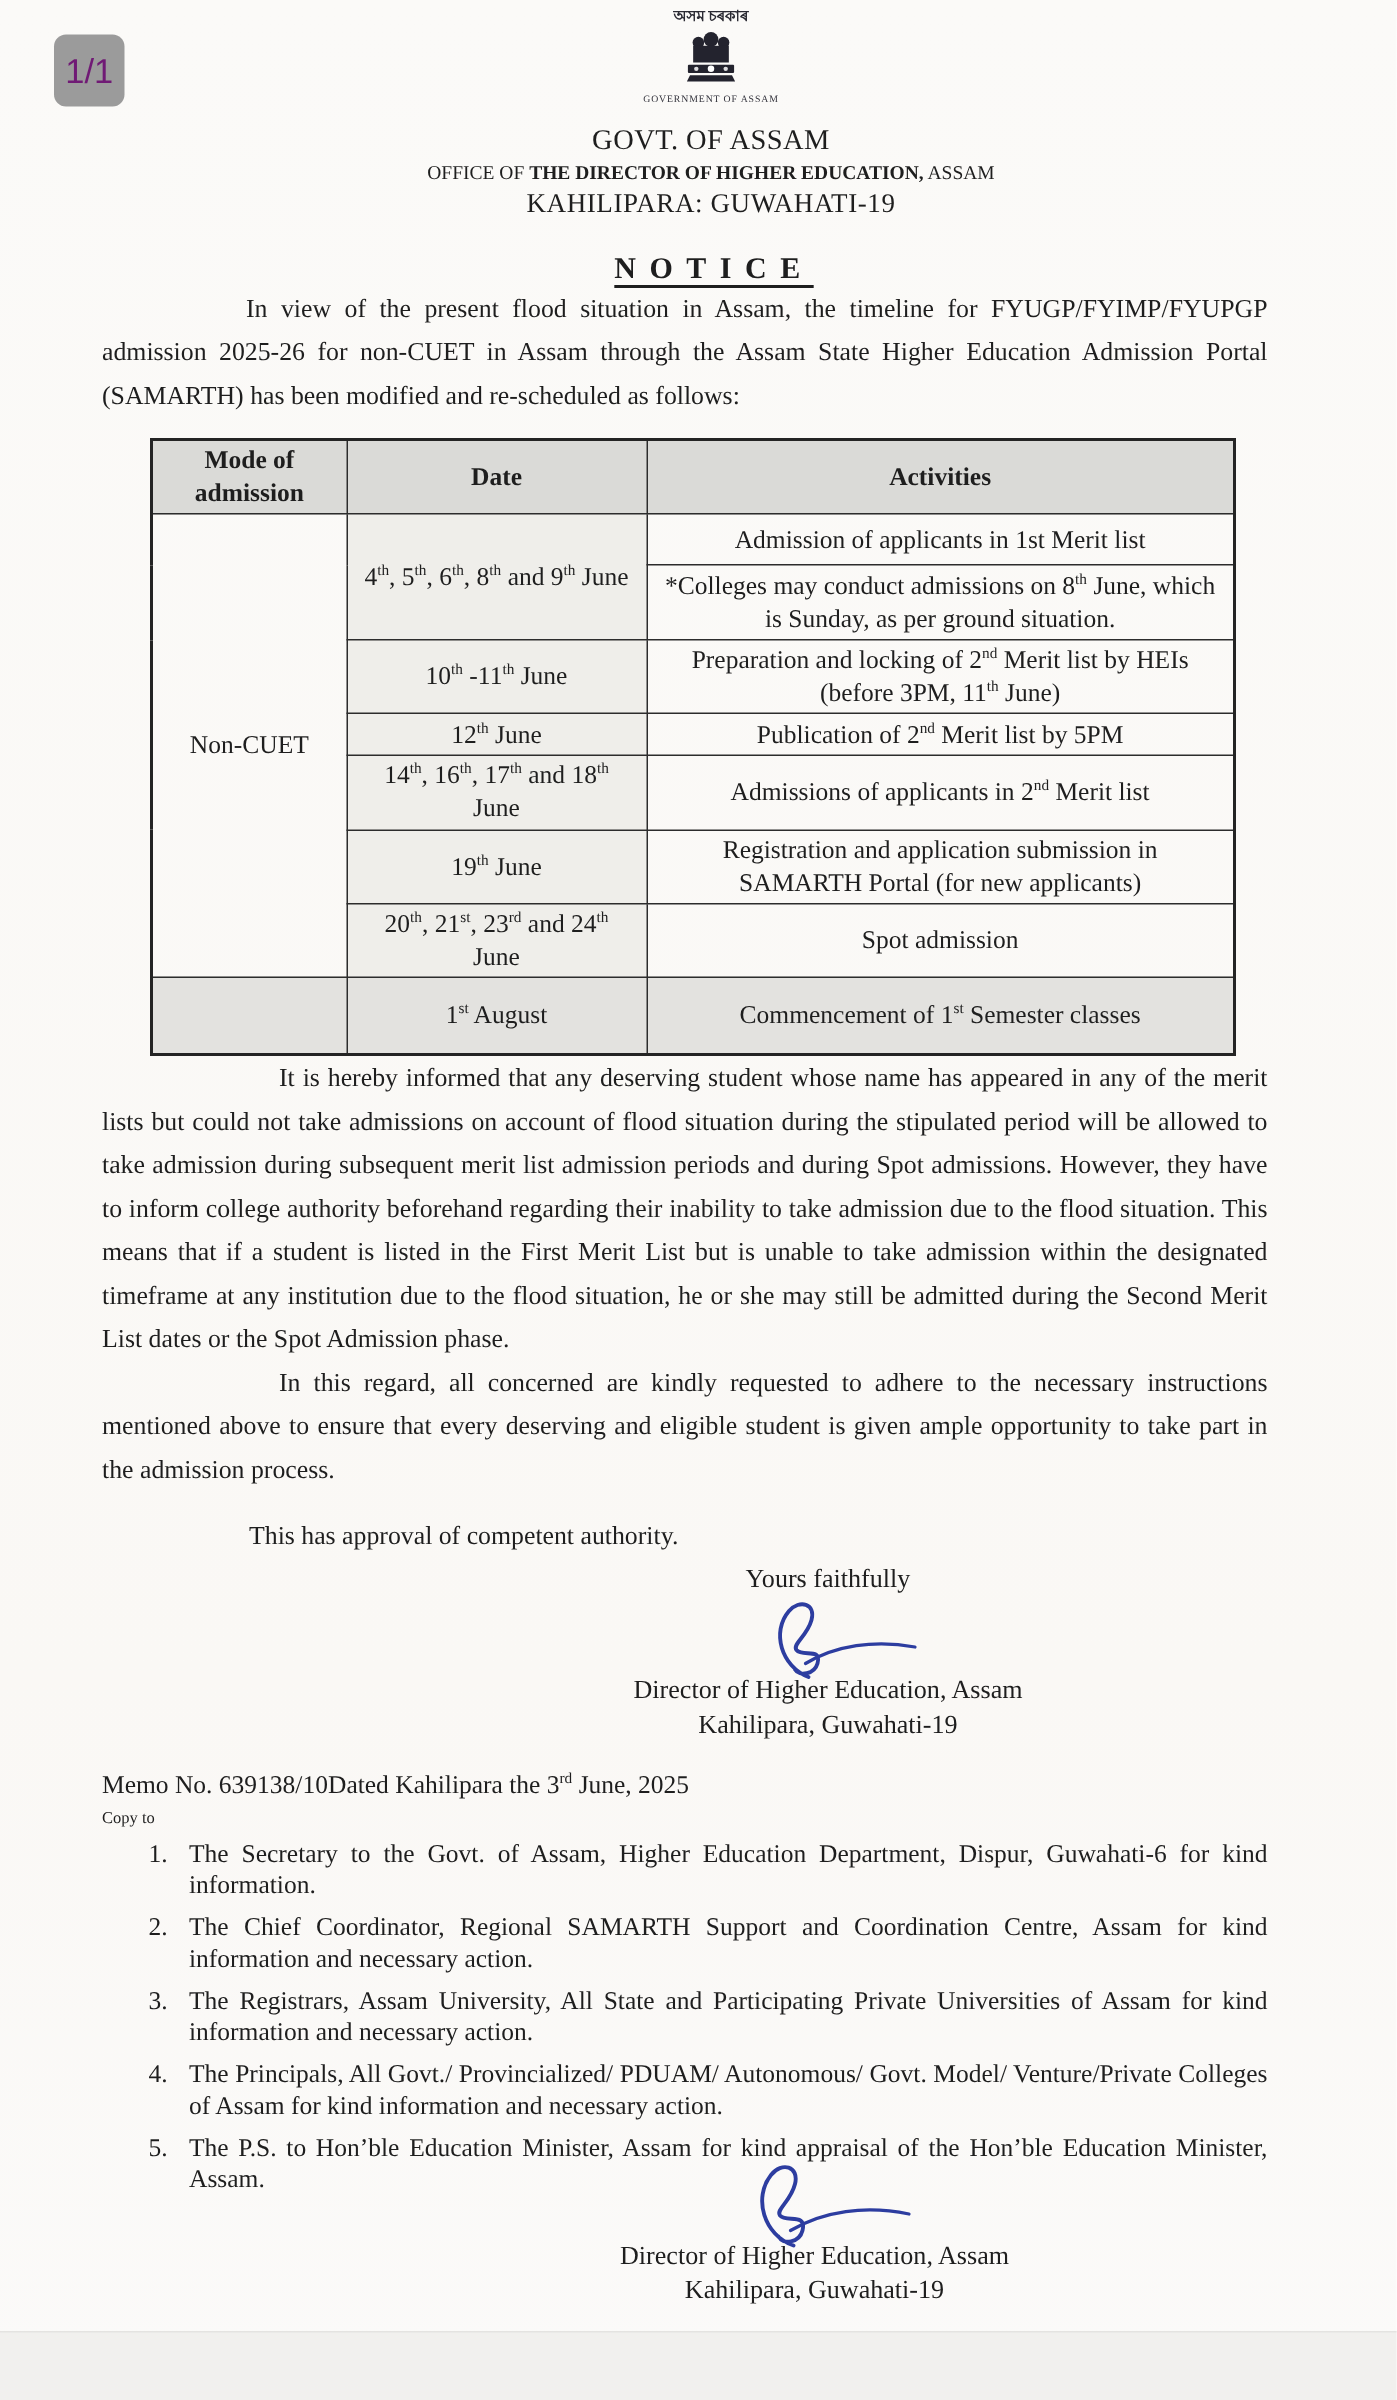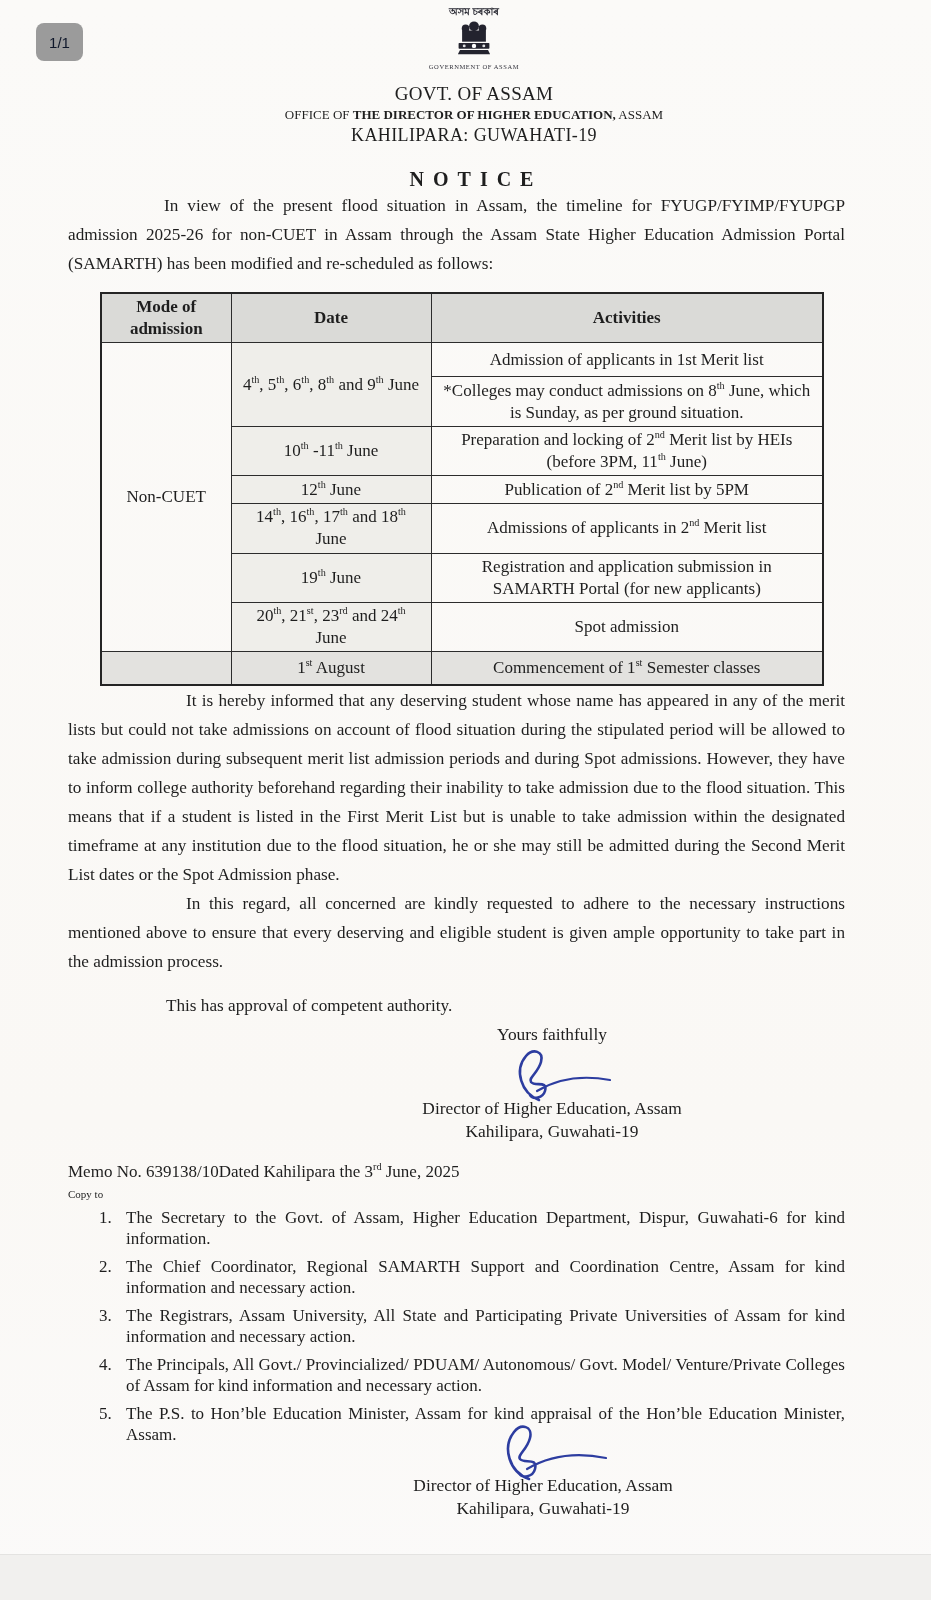--- a/index.html
+++ b/index.html
@@ -2,36 +2,36 @@
 <html><head>
 <meta charset="utf-8">
 <style>
   html,body{margin:0;padding:0;}
   body{
     width:931px;height:1600px;position:relative;overflow:hidden;
     background:linear-gradient(180deg,#fbfaf8 0%,#faf8f5 70%,#fbfaf9 100%);
     font-family:"Liberation Serif", serif;color:#1e1e1e;
   }
   .page-badge{
-    position:absolute;left:36px;top:23px;width:47px;height:38px;
-    background:#9b9b9b;border-radius:8px;color:#0f172a;
-    font-family:"Liberation Sans", sans-serif;font-size:15px;
+    position:absolute;left:36px;top:23px;width:47px;height:48px;
+    background:#9b9b9b;border-radius:8px;color:#701a75;
+    font-family:"Liberation Sans", sans-serif;font-size:23px;
     display:flex;align-items:center;justify-content:center;z-index:5;
   }
   header{text-align:center;padding-top:6px;padding-left:17px;}
   .emblem-top{font-size:10px;font-weight:bold;color:#2a2a33;line-height:12px;}
   .emblem svg{display:block;margin:1px auto 0;}
   .emblem-caption{font-size:6.5px;letter-spacing:.6px;color:#33333c;line-height:8px;}
   .org1{font-size:19px;margin-top:12px;letter-spacing:.3px;}
   .org2{font-size:13px;margin-top:2px;}
   .org3{font-size:18px;margin-top:2px;letter-spacing:.4px;}
   .notice{margin-top:22px;}
   .notice-text{
     font-size:20px;font-weight:bold;letter-spacing:9px;padding-left:4px;
-    text-underline-offset:5px;text-decoration-thickness:2px;
+    text-decoration:underline;text-underline-offset:5px;text-decoration-thickness:2px;
   }
   .content{padding:0 86px 0 68px;}
   p.body-para{font-size:17.2px;line-height:29px;text-align:justify;margin:0;}
   .p1{margin-top:34px;text-indent:96px;}
   .p2{margin-top:30px;text-indent:118px;}
   .p3{margin-top:12px;text-indent:118px;}
   .approval{margin-top:20px;padding-left:98px;font-size:17.2px;}
 
   table.sched{
     margin:14px 0 0 32px;border-collapse:collapse;width:722px;table-layout:fixed;
@@ -40,21 +40,21 @@
   table.sched th,table.sched td{
     border:1.4px solid #2c2c2c;font-size:17px;line-height:1.3;
     padding:2px 8px;text-align:center;vertical-align:middle;
   }
   table.sched thead th{background:#dadad7;font-weight:bold;}
   .date-cell{background:#efeeea;}
   .act-left{text-align:left;font-family:Liberation Serif, serif;}
   .final-row td{background:#e3e2df;}
   tr.h-head{height:44px;} tr.h-a1{height:34px;} tr.h-a2{height:50px;}
   tr.h-b{height:46px;} tr.h-c{height:28px;} tr.h-d{height:48px;margin-top:20px;}
-  tr.h-e{height:46px;} tr.h-f{height:48px;} tr.h-g{height:34px;}
+  tr.h-e{height:46px;} tr.h-f{height:48px;} tr.h-g{height:52px;}
   sup{font-size:.6em;line-height:0;}
 
   .sign-block{width:280px;margin:8px 0 0 344px;text-align:center;font-size:17.4px;}
   .sign-block .salut{margin-bottom:0;}
   .sign-ink{margin:2px auto -8px;display:block;}
   .sign-name{line-height:23px;}
 
   .memo-row{margin-top:18px;display:flex;justify-content:flex-start;font-size:17px;line-height:22px;}
   .copy-to{font-size:11px;line-height:22px;}
   ol.copy-list{margin:2px 0 0 0;padding-left:48px;font-size:17px;}

